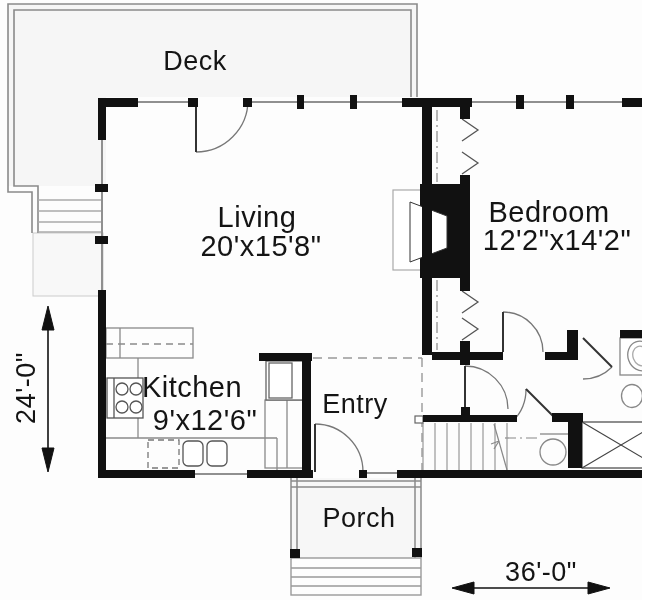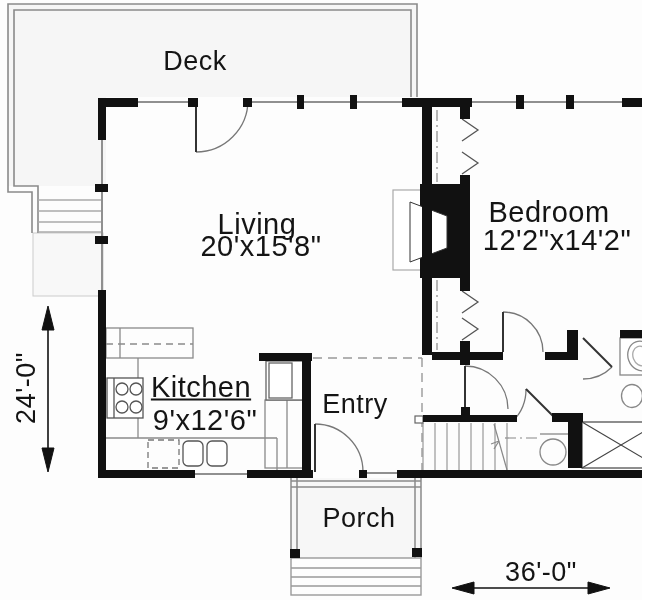--- a/index.html
+++ b/index.html
@@ -225,25 +225,25 @@
     <polygon points="48,472 42,448 54,448"></polygon>
   </g>
   <g stroke="#111111" fill="#111111">
     <line x1="458" y1="588" x2="604" y2="588" stroke-width="1.6"></line>
     <polygon points="452,588 474,582 474,594"></polygon>
     <polygon points="610,588 588,582 588,594"></polygon>
   </g>
 </svg>
 
 <div class="lbl med" style="left:195px;top:61px;">Deck</div>
-<div class="lbl big" style="left:257px;top:224px;text-align:right;">Living</div>
+<div class="lbl big" style="left:257px;top:217px;text-align:right;">Living</div>
 <div class="lbl big" style="left:261px;top:246px;">20'x15'8"</div>
 <div class="lbl big" style="left:549px;top:205px;margin-top:7px;">Bedroom</div>
 <div class="lbl big" style="left:557px;top:240px;">12'2"x14'2"</div>
-<div class="lbl big" style="left:201px;top:387px;text-decoration:underline;">Kitchen</div>
+<div class="lbl big" style="left:192px;top:387px;">Kitchen</div>
 <div class="lbl big" style="left:205px;top:420px;">9'x12'6"</div>
 <div class="lbl med" style="left:355px;top:404px;">Entry</div>
 <div class="lbl med" style="left:359px;top:518px;">Porch</div>
 
 <div class="lbl med rot" style="left:26px;top:388px;">24'-0"</div>
 <div class="lbl med" style="left:541px;top:572px;">36'-0"</div>
 
 </div>
 
 </body></html>

